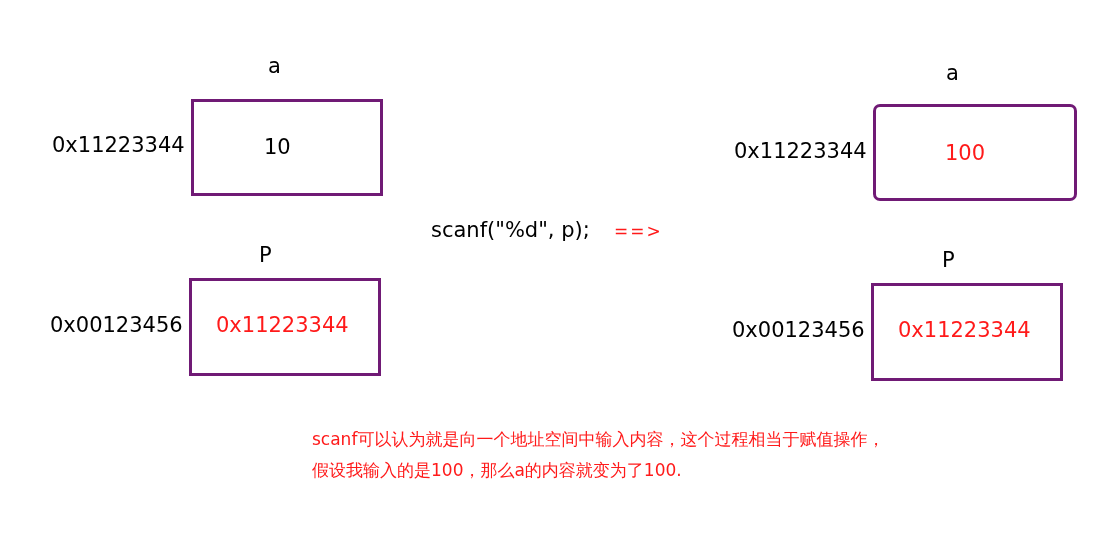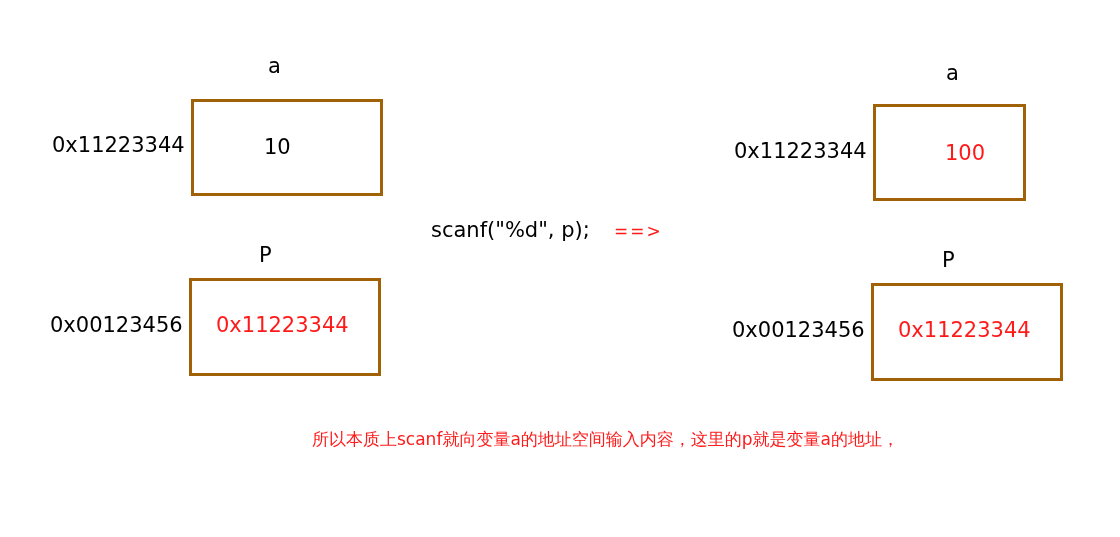--- a/index.html
+++ b/index.html
@@ -6,21 +6,21 @@
     body {
       width: 1120px; height: 537px; position: relative; overflow: hidden;
       font-family: "DejaVu Sans", "Liberation Sans", sans-serif;
       color: #000000;
     }
     .abs { position: absolute; white-space: nowrap; }
     .label { font-size: 21px; }
     .addr { font-size: 21px; }
     .box {
       position: absolute; box-sizing: border-box;
-      border: 3px solid #a16207; background: #ffffff;
+      border: 3px solid #701a75; background: #ffffff;
     }
     .val { position: absolute; font-size: 21px; white-space: nowrap; }
     .red { color: #ff1a1a; }
     .note {
       position: absolute; left: 312px; top: 424px;
       font-size: 17px; line-height: 31px; color: #ff1a1a;
     }
     .note div { white-space: nowrap; }
     .code { font-size: 21px; }
     .arrow { font-size: 17px; letter-spacing: 2px; }
@@ -38,25 +38,26 @@
 <div class="abs addr" style="left:50px; top:313px;">0x00123456</div>
 <div class="box" style="left:189px; top:278px; width:192px; height:98px;">
   <div class="val red" style="left:24px; top:32px;">0x11223344</div>
 </div>
 
 <div class="abs code" style="left:431px; top:218px;">scanf("%d", p);</div>
 <div class="abs arrow red" style="left:614px; top:221px;">==&gt;</div>
 
 <div class="abs label" style="left:946px; top:61px;">a</div>
 <div class="abs addr" style="left:734px; top:139px;">0x11223344</div>
-<div class="box" style="left:873px; top:104px; width:153px; height:97px;">
+<div class="box" style="left:873px; top:104px; width:204px; height:97px;border-radius:7px;">
   <div class="val red" style="left:69px; top:34px;">100</div>
 </div>
 
 <div class="abs label" style="left:942px; top:248px;">P</div>
 <div class="abs addr" style="left:732px; top:318px;">0x00123456</div>
 <div class="box" style="left:871px; top:283px; width:192px; height:98px;">
   <div class="val red" style="left:24px; top:32px;">0x11223344</div>
 </div>
 
 <div class="note">
-  <div>所以本质上scanf就向变量a的地址空间输入内容，这里的p就是变量a的地址，</div>
+  <div>scanf可以认为就是向一个地址空间中输入内容，这个过程相当于赋值操作，</div>
+  <div>假设我输入的是100，那么a的内容就变为了100.</div>
 </div>
 
 </body></html>

